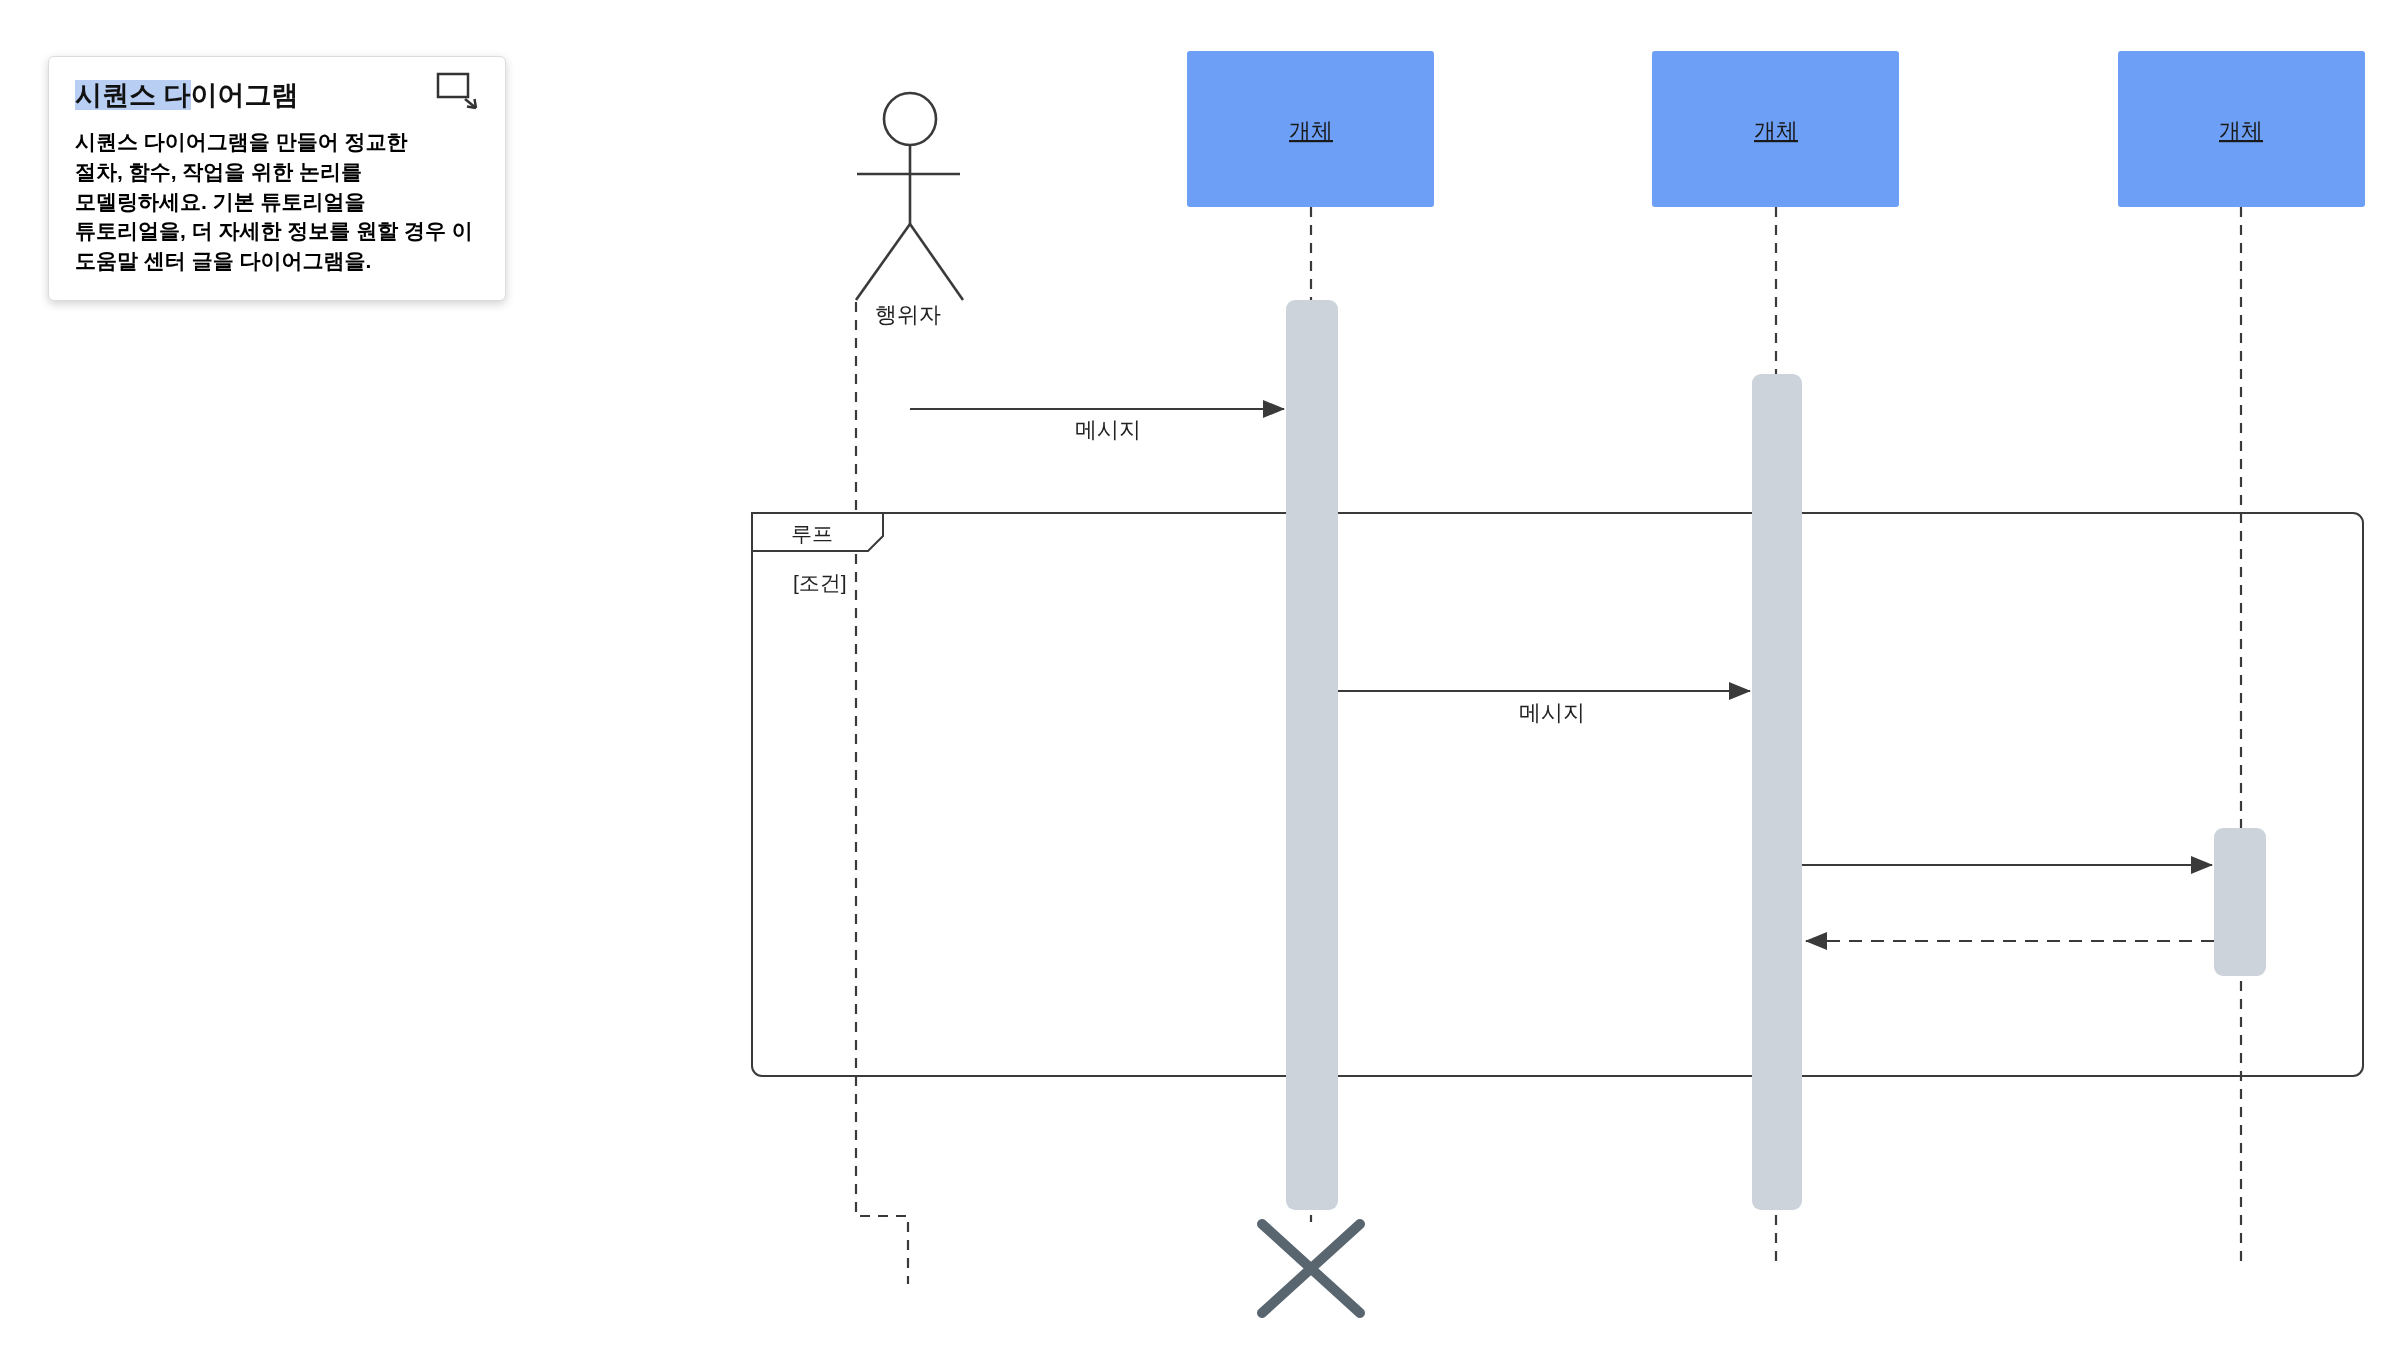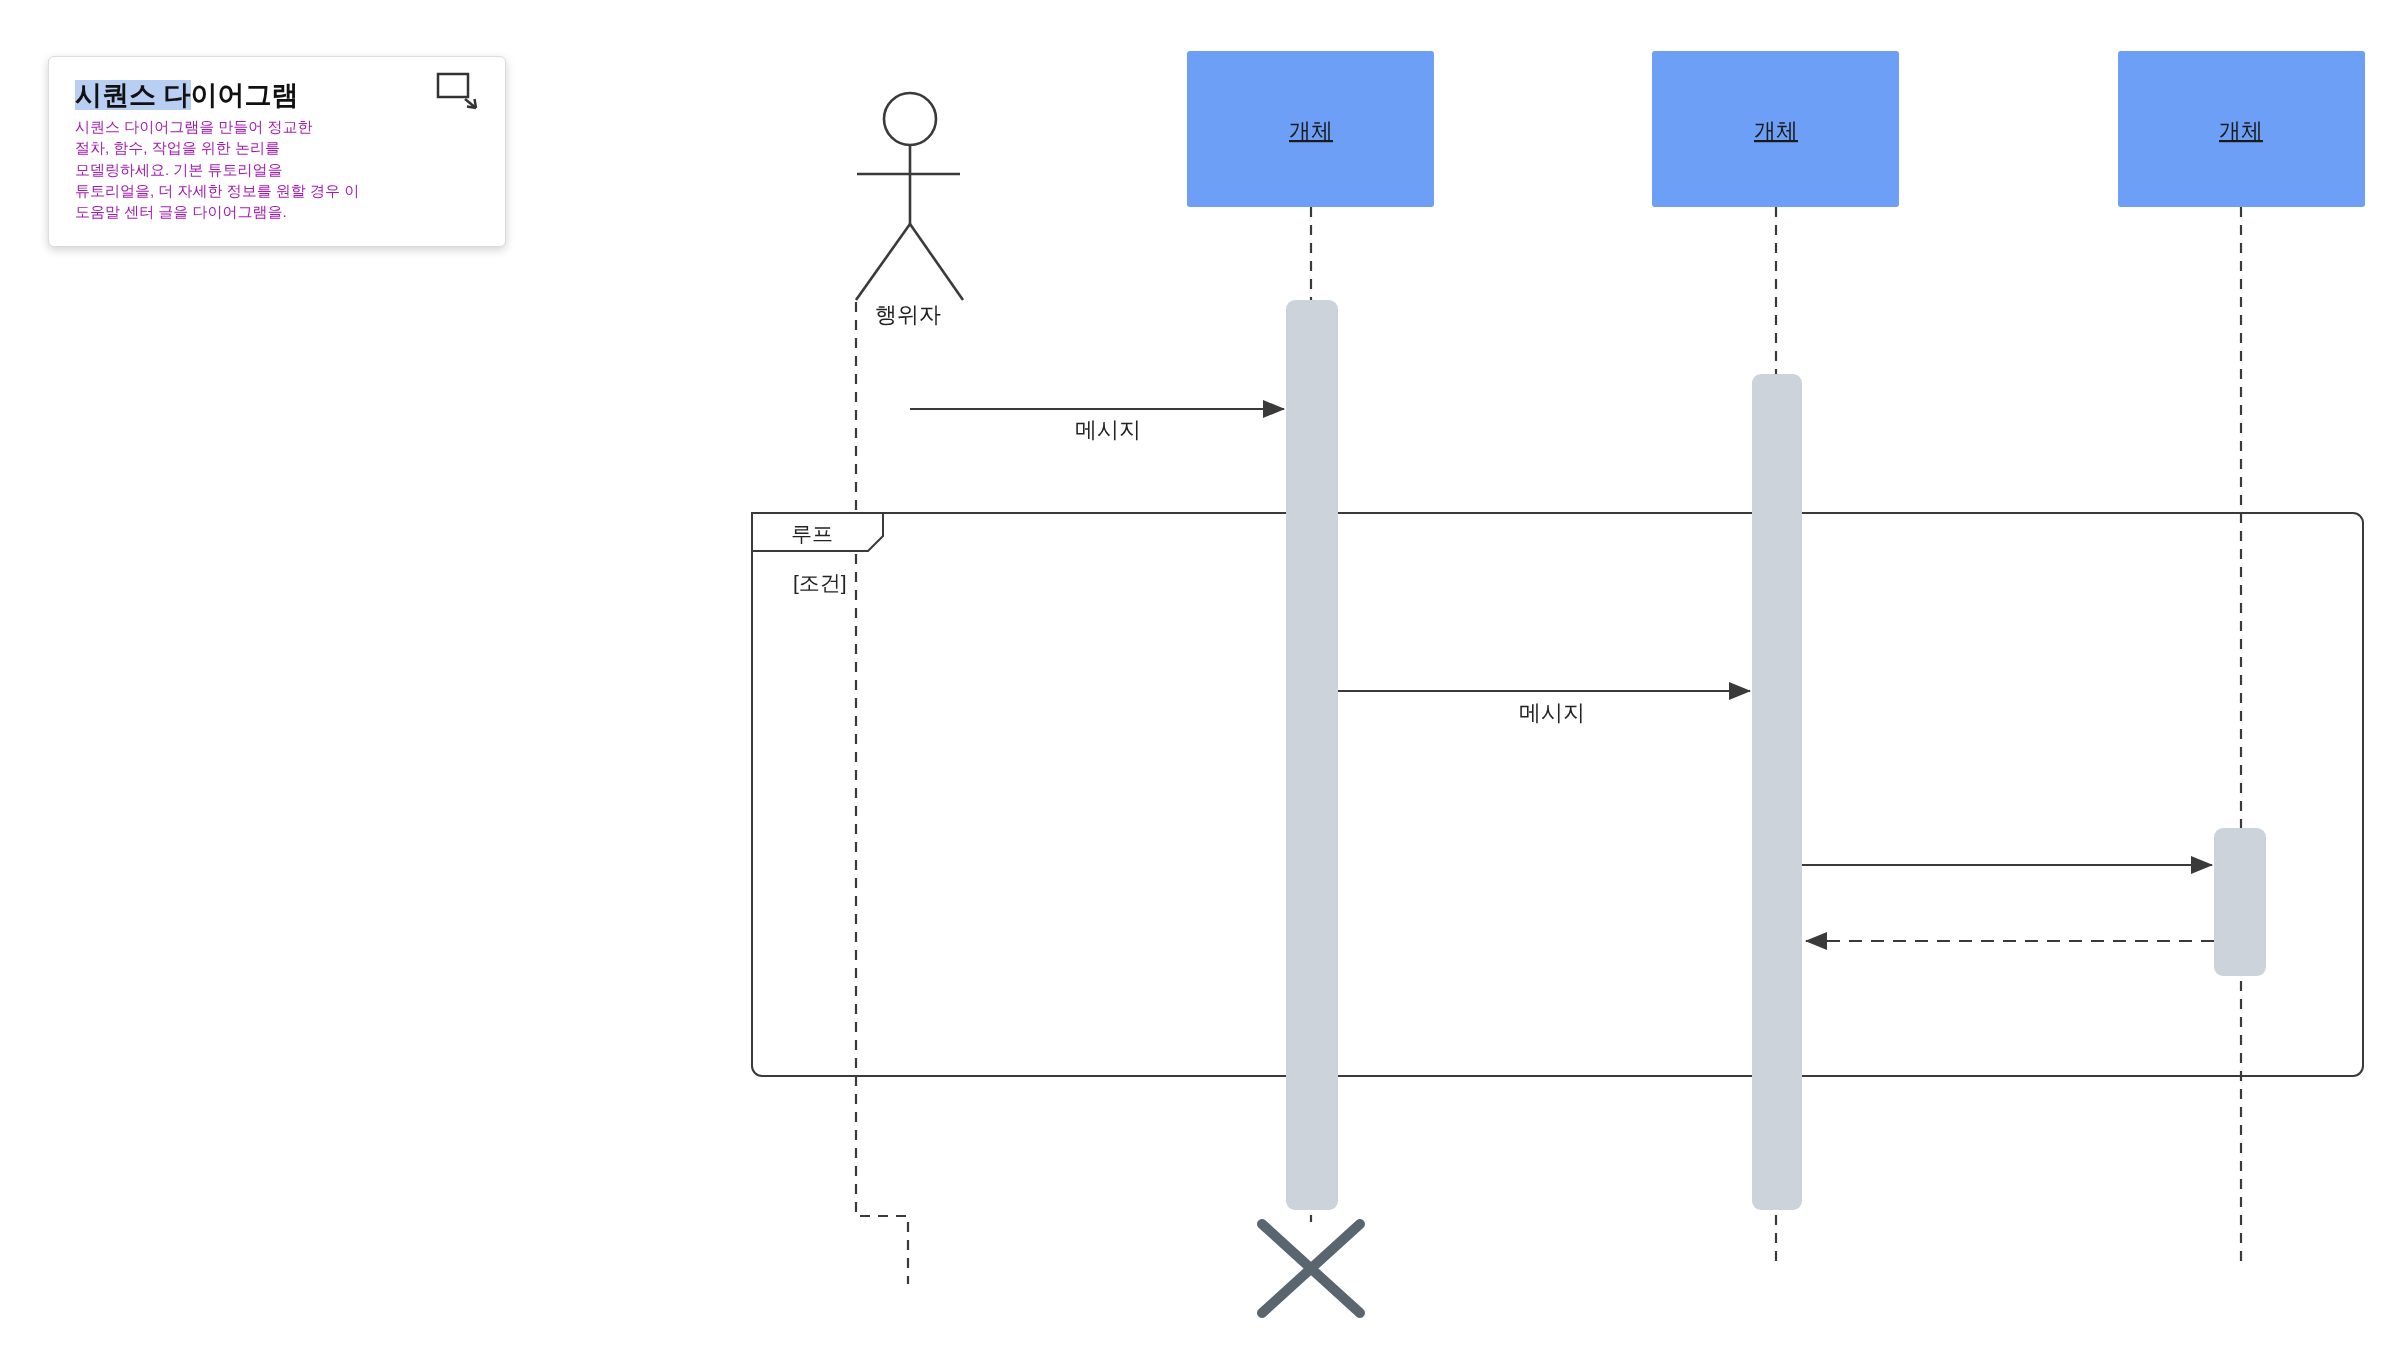--- a/index.html
+++ b/index.html
@@ -4,23 +4,23 @@
 <style>
   html,body{margin:0;padding:0;background:#fff;}
   .stage{position:relative;width:2400px;height:1357px;background:#ffffff;overflow:hidden;
          font-family:"Liberation Sans", sans-serif;}
   .diagram-svg{position:absolute;left:0;top:0;}
 
   
   .note-card{position:absolute;left:48px;top:56px;width:458px;box-sizing:border-box;
     background:#ffffff;border:1px solid #dcdcdc;border-radius:6px;
     box-shadow:0 3px 10px rgba(0,0,0,.18);padding:18px 26px 24px 26px;}
-  .note-title{font-size:27px;font-weight:bold;color:#111;margin:2px 0 3px 0;letter-spacing:0;}
+  .note-title{font-size:27px;font-weight:bold;color:#111;margin:2px 0 14px 0;letter-spacing:0;}
   .note-title .hl{background:#B9CEF3;}
-  .note-body{font-size:15px;color:#a21caf;line-height:1.42;}
+  .note-body{font-size:21px;color:#000000;line-height:1.42;font-weight:bold;}
   .note-icon{position:absolute;top:14px;right:20px;width:50px;height:44px;}
 
   
   .lbl{font-size:22px;fill:#222;font-family:"Liberation Sans", sans-serif;}
   .obj-lbl{font-size:22px;fill:#1a1a1a;text-decoration:underline;}
   .loop-lbl{font-size:21px;fill:#222;}
   .lifeline{stroke:#3A3A3A;stroke-width:2.2;fill:none;stroke-dasharray:10 8;}
   .solidline{stroke:#3A3A3A;stroke-width:2.2;fill:none;}
   .frame{stroke:#3A3A3A;stroke-width:2;fill:none;}
   .actor-stroke{stroke:#3A3A3A;stroke-width:2.6;fill:none;}

